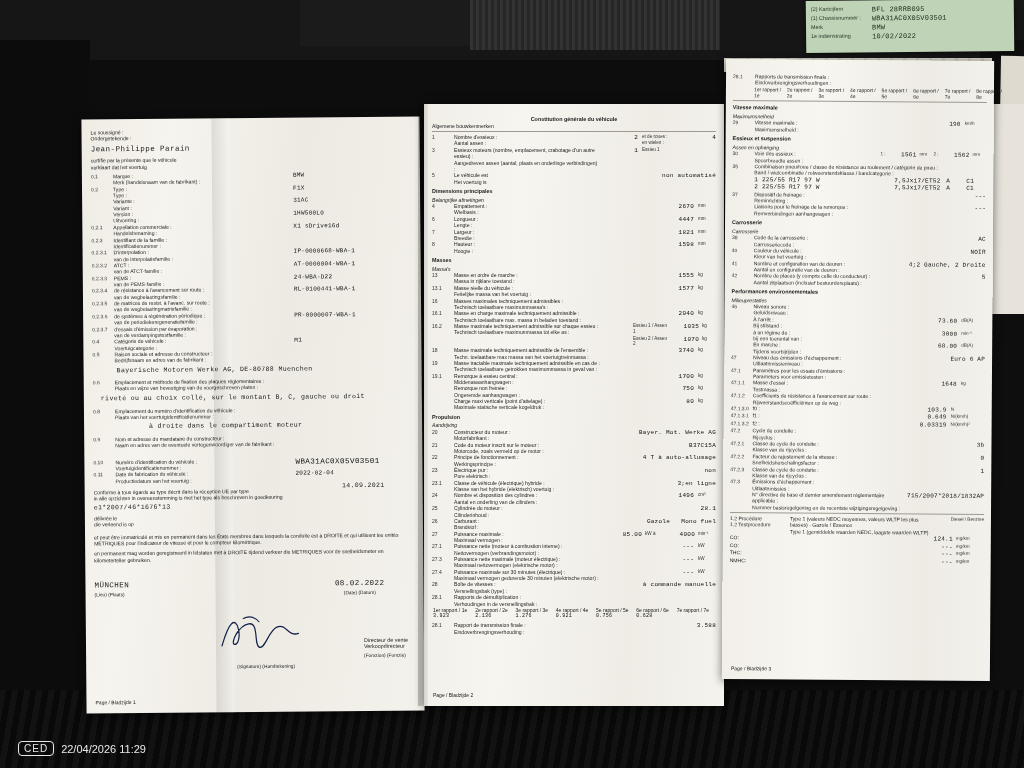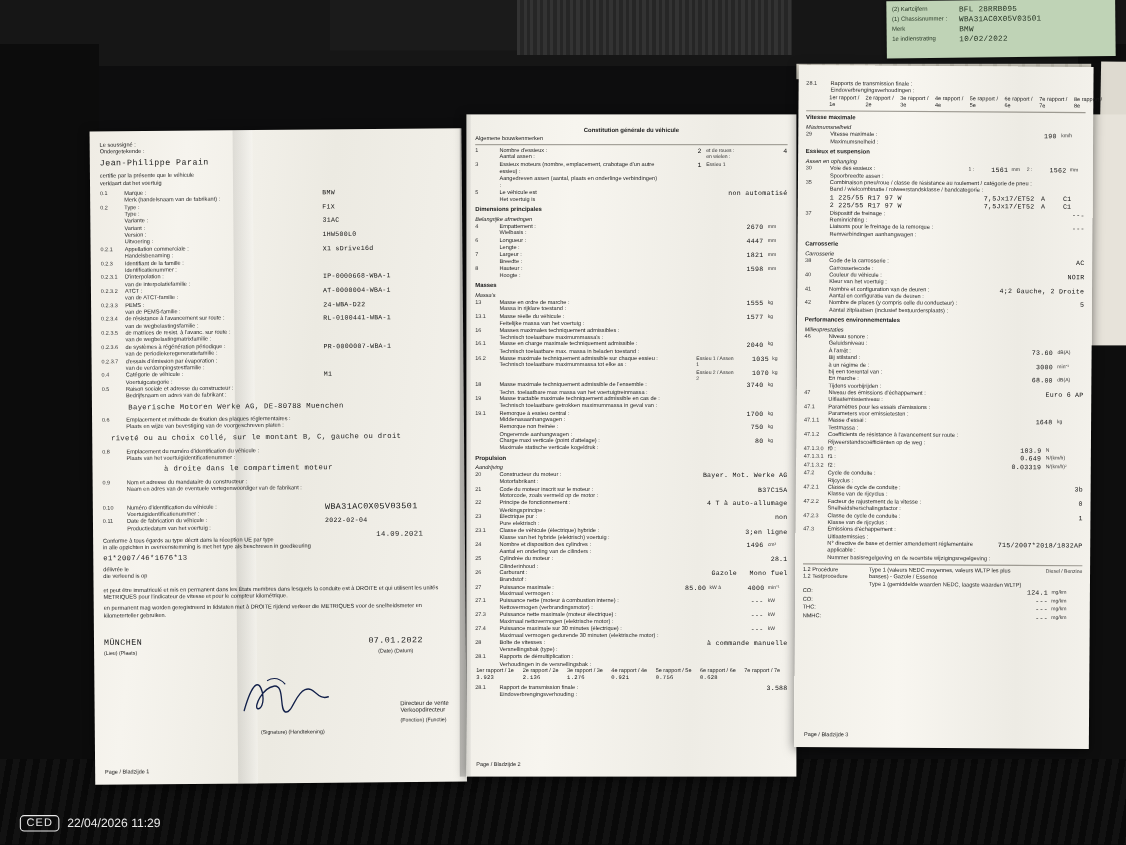--- a/index.html
+++ b/index.html
@@ -290,21 +290,21 @@
 
       <div style="margin-top:6px;line-height:1.3;">et peut être immatriculé et mis en permanent dans les États membres dans lesquels la conduite est à DROITE et qui utilisent les unités METRIQUES pour l'indicateur de vitesse et pour le compteur kilométrique.</div>
       <div style="margin-top:3px;line-height:1.3;">en permanent mag worden geregistreerd in lidstaten met à DROITE rijdend verkeer die METRIQUES voor de snelheidsmeter en kilometerteller gebruiken.</div>
 
       <div class="g-row" style="margin-top:18px;align-items:flex-end;">
         <div>
           <div class="mono-lg">MÜNCHEN</div>
           <div style="font-size:4.8px;margin-top:1px;">(Lieu) (Plaats)</div>
         </div>
         <div style="text-align:center;padding-right:30px;">
-          <div class="mono-lg">07.01.2022</div>
+          <div class="mono-lg">08.02.2022</div>
           <div style="font-size:4.8px;margin-top:1px;">(Date) (Datum)</div>
         </div>
       </div>
 
       <div style="position:absolute;right:16px;bottom:52px;text-align:left;">
         <div style="font-size:5.4px;">Directeur de vente</div>
         <div style="font-size:5.4px;">Verkoopdirecteur</div>
         <div style="font-size:4.8px;margin-top:3px;">(Fonction) (Functie)</div>
       </div>
 

